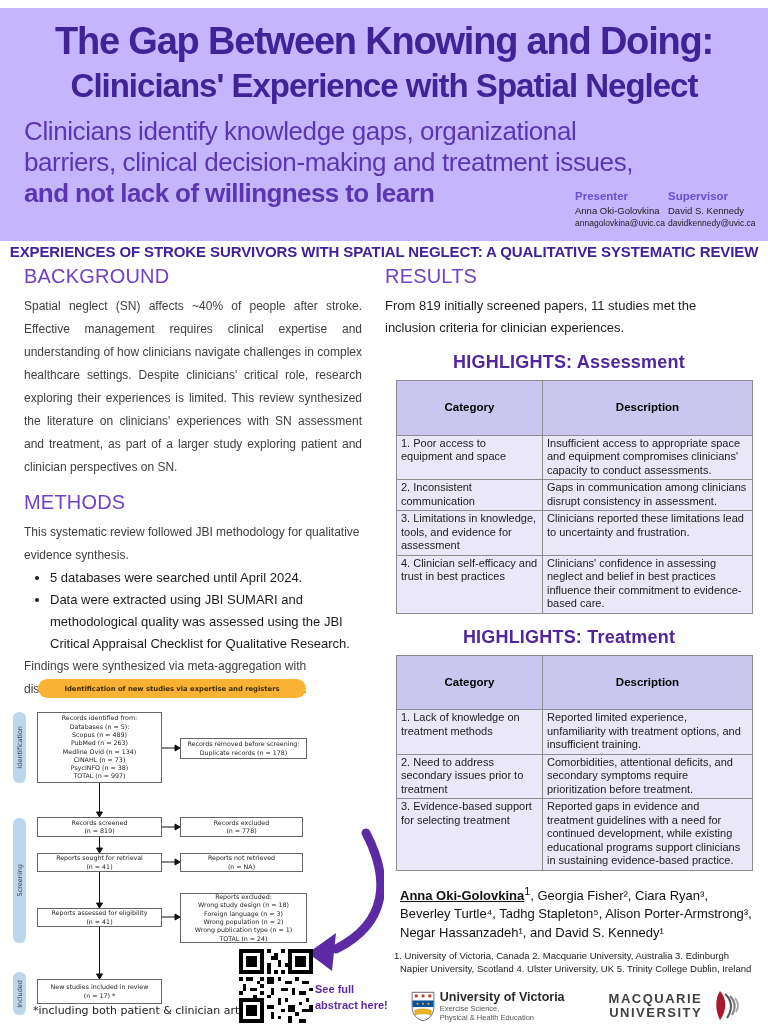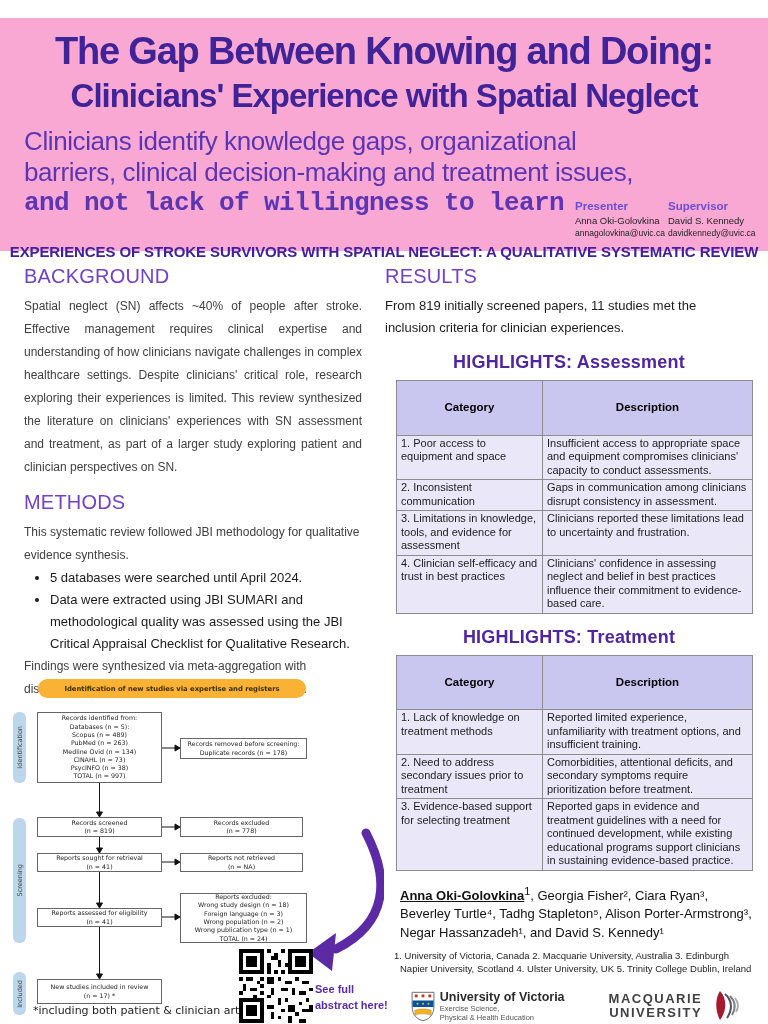--- a/index.html
+++ b/index.html
@@ -1,25 +1,25 @@
 <!DOCTYPE html>
 <html><head>
 <meta charset="utf-8">
 <style>
   * { margin:0; padding:0; box-sizing:border-box; }
   html,body { width:768px; height:1024px; background:#fff; }
   body { font-family:"Liberation Sans","DejaVu Sans",sans-serif; color:#1c1c1c; }
   .poster { position:relative; width:768px; height:1024px; background:#fff; overflow:hidden; }
 
   
-  .header { position:absolute; left:0; top:18px; width:768px; height:233px; background:#f9a8d4; }
+  .header { position:absolute; left:0; top:8px; width:768px; height:233px; background:#c4b5fd; }
   .title1 { margin-top:12px; text-align:center; font-size:38px; font-weight:800; letter-spacing:-1.2px; color:#3f2397; }
   .title2 { margin-top:4px; text-align:center; font-size:33px; font-weight:800; letter-spacing:-1px; color:#3f2397; }
   .subtitle { position:absolute; left:24px; top:108px; width:740px; font-size:26px; line-height:31px; letter-spacing:-0.4px; color:#5c35b2; }
-  .subtitle .bold-line { font-weight:800; letter-spacing:-0.6px;font-family:Liberation Mono, monospace; }
+  .subtitle .bold-line { font-weight:800; letter-spacing:-0.6px; }
   .contact { position:absolute; top:182px; font-size:11px; }
   .contact .clabel { color:#6a4fd0; font-weight:600; font-size:11.5px; }
   .contact .cname { color:#222; font-size:9.5px; margin-top:3px; }
   .contact .cemail { color:#222; font-size:8.5px; margin-top:2px; }
   .contact.presenter { left:575px; width:92px; }
   .contact.supervisor { left:668px; width:96px; }
 
   
   .banner-title { position:absolute; left:0; top:243px; width:768px; text-align:center;
     font-size:15px; font-weight:800; color:#41219b; letter-spacing:-0.1px; }

